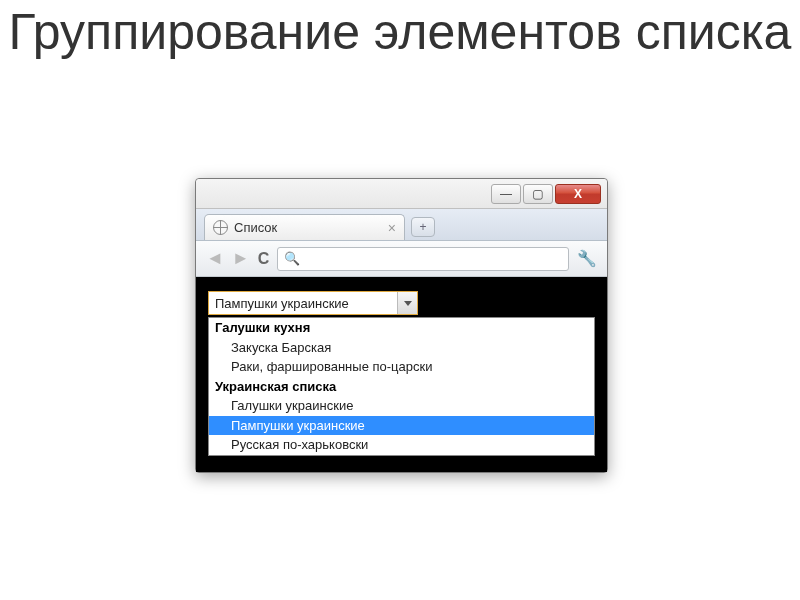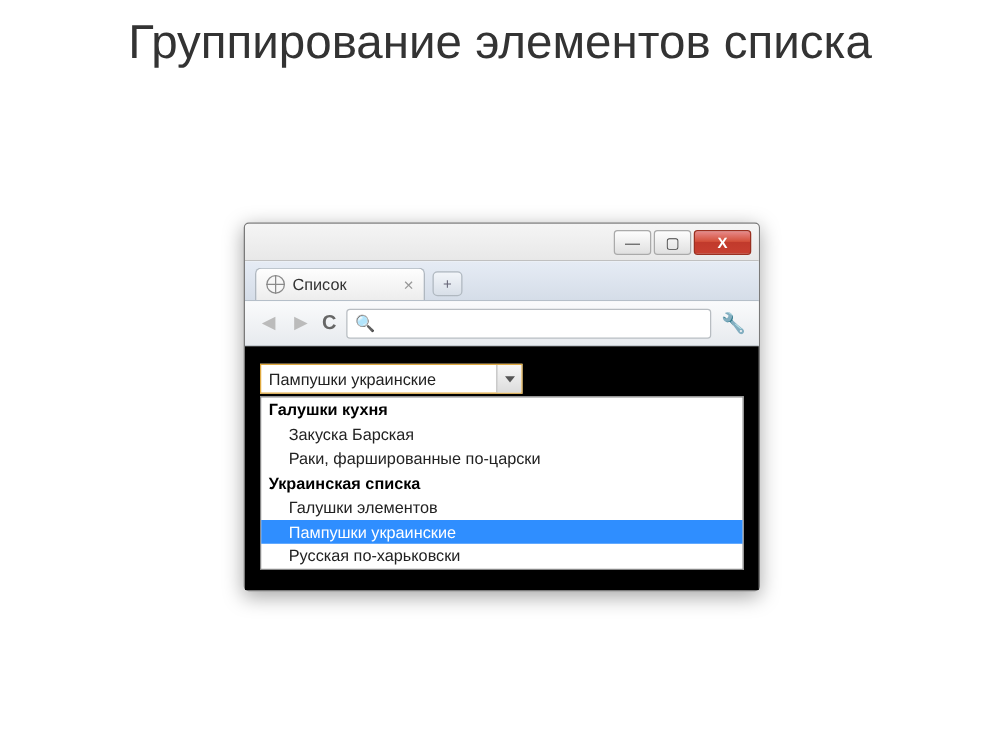--- a/index.html
+++ b/index.html
@@ -5,24 +5,24 @@
     * { box-sizing: border-box; margin: 0; padding: 0; }
     body {
       width: 800px;
       height: 600px;
       background: #fff;
       font-family: Arial, sans-serif;
       overflow: hidden;
     }
     .slide-title {
       text-align: center;
-      font-size: 38px;
+      font-size: 50px;
       font-weight: normal;
       color: #333;
-      padding-top: 12px;
+      padding-top: 2px;
       line-height: 1.2;
     }
     .window {
       position: absolute;
       left: 195px;
       top: 178px;
       width: 413px;
       background: #fff;
       border: 1px solid #7a7a7a;
       border-radius: 4px;
@@ -63,21 +63,21 @@
       background: linear-gradient(to bottom, #e6ecf5, #d5dde8);
       border-bottom: 1px solid #b5bfc9;
       display: flex;
       align-items: flex-end;
       padding-left: 8px;
     }
     .tab {
       display: flex;
       align-items: center;
       height: 26px;
-      width: 136px;
+      width: 201px;
       background: linear-gradient(to bottom, #fefefe, #ededed);
       border: 1px solid #b0b8c0;
       border-bottom: none;
       border-radius: 5px 5px 0 0;
       padding: 0 8px;
       font-size: 13px;
       color: #333;
       gap: 6px;
     }
     .tab .globe {
@@ -231,18 +231,18 @@
   <div class="content">
     <div class="select-box">
       <span>Пампушки украинские</span>
       <span class="select-arrow"></span>
     </div>
     <div class="dropdown" id="dropdown">
         <div class="optgroup-label">Галушки кухня</div>
         <div class="option">Закуска Барская</div>
         <div class="option">Раки, фаршированные по-царски</div>
         <div class="optgroup-label">Украинская списка</div>
-        <div class="option">Галушки элементов</div>
+        <div class="option">Галушки украинские</div>
         <div class="option selected">Пампушки украинские</div>
         <div class="option">Русская по-харьковски</div>
       </div>
   </div>
 </div>
 
 </body></html>

